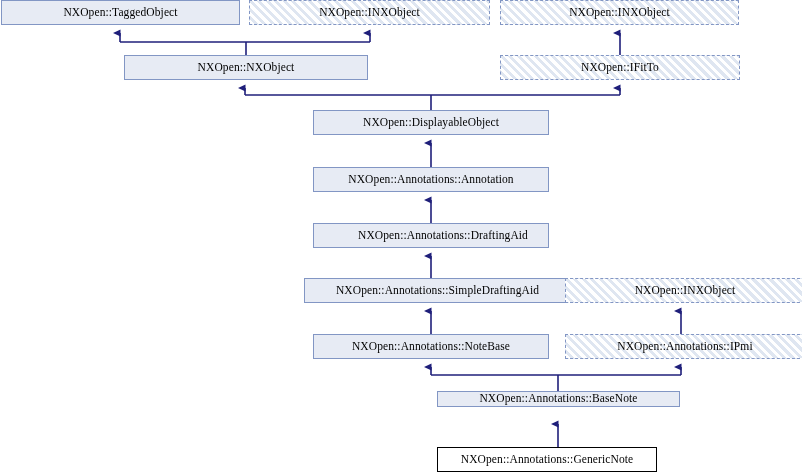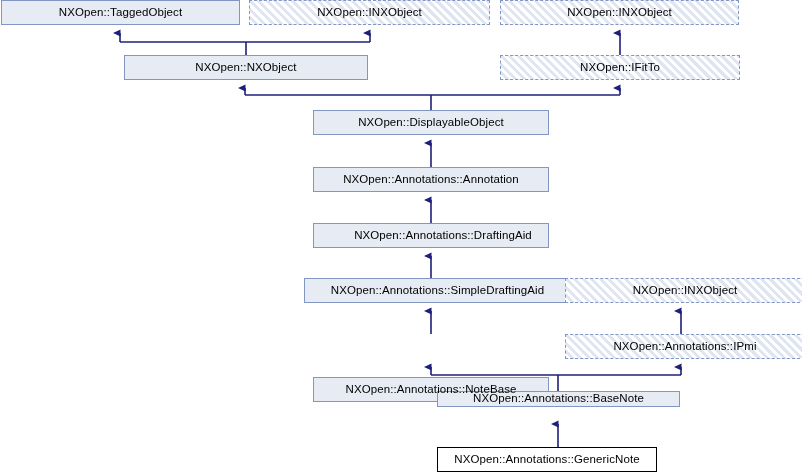--- a/index.html
+++ b/index.html
@@ -5,21 +5,21 @@
   html, body {
     margin: 0;
     padding: 0;
     background: #ffffff;
   }
   #diagram {
     position: relative;
     width: 802px;
     height: 472px;
     background: #ffffff;
-    font-family: Liberation Sans, sans-serif;
+    font-family: Liberation Serif, serif;
     overflow: hidden;
   }
   #edges {
     position: absolute;
     left: 0;
     top: 0;
     width: 802px;
     height: 472px;
     pointer-events: none;
   }
@@ -141,21 +141,21 @@
   </div>
 
   <div class="node cls" style="left:304px; top:278px; width:267px; height:25px;">
     <span class="label">NXOpen::Annotations::SimpleDraftingAid</span>
   </div>
 
   <div class="node iface" style="left:565px; top:278px; width:240px; height:25px;">
     <span class="label">NXOpen::INXObject</span>
   </div>
 
-  <div class="node cls" style="left:313px; top:334px; width:236px; height:25px;margin-top:43px;">
+  <div class="node cls" style="left:313px; top:334px; width:236px; height:25px;">
     <span class="label">NXOpen::Annotations::NoteBase</span>
   </div>
 
   <div class="node iface" style="left:565px; top:334px; width:240px; height:25px;">
     <span class="label">NXOpen::Annotations::IPmi</span>
   </div>
 
   <div class="node cls" style="left:437px; top:391px; width:243px; height:16px;">
     <span class="label">NXOpen::Annotations::BaseNote</span>
   </div>

